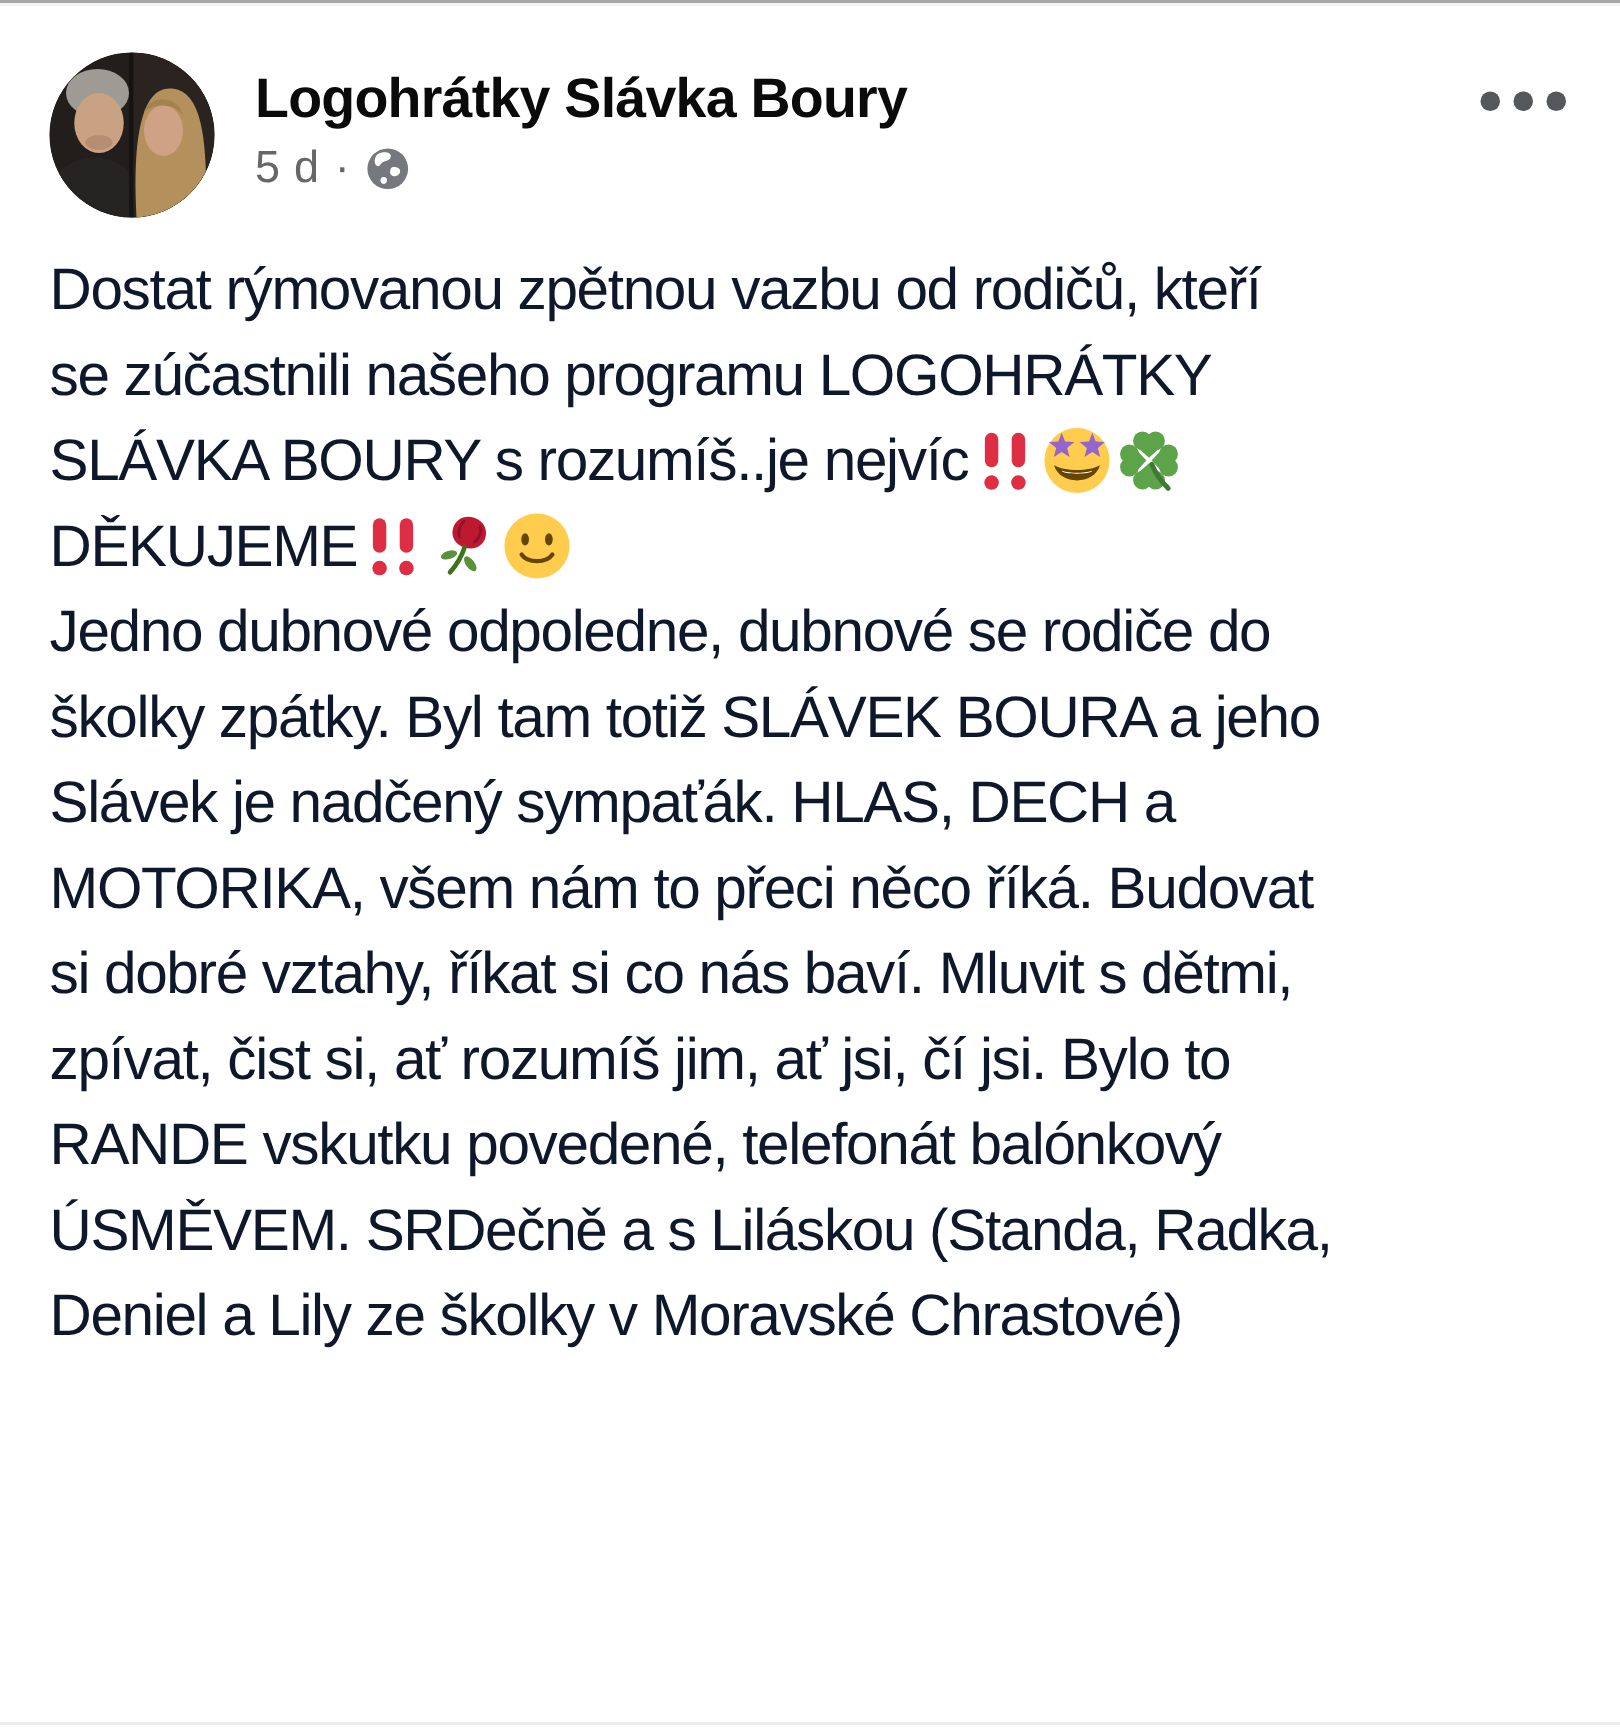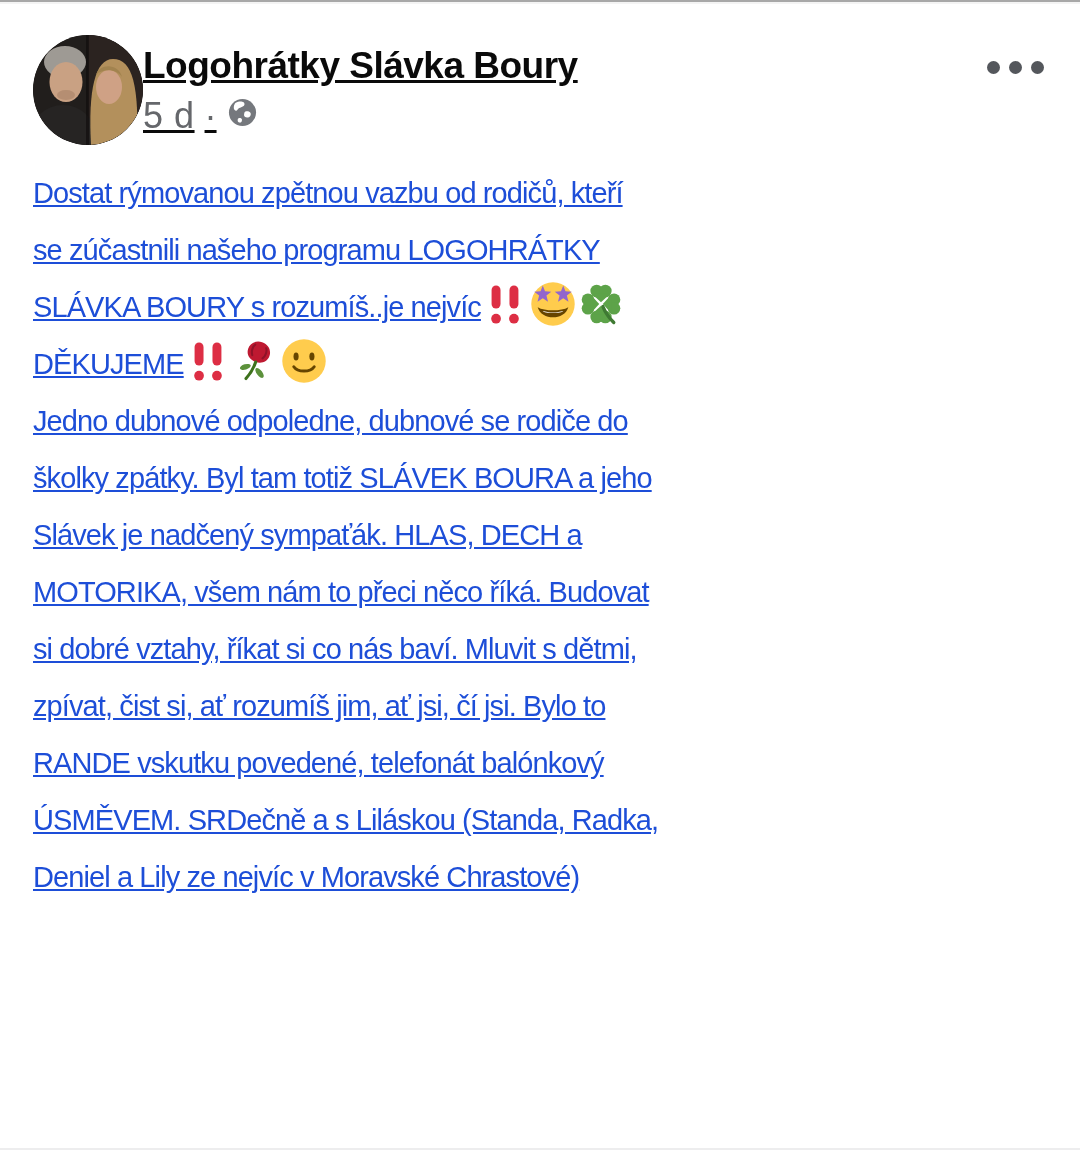--- a/index.html
+++ b/index.html
@@ -15,42 +15,41 @@
   .top-line{height:2px;background:#a8a8a8;}
   .top-line-soft{height:2px;background:#f4f4f4;}
 
   
   .post-header{display:flex;align-items:flex-start;padding:31px 30px 0 33px;}
   .avatar{
     width:110px;height:110px;border-radius:50%;overflow:hidden;flex:0 0 auto;
     cursor:pointer;background:#1d1b1a;
   }
   .avatar svg{display:block;}
-  .header-text{padding-top:9px;min-width:0;text-decoration:underline;}
+  .header-text{margin-left:27px;padding-top:9px;min-width:0;}
   .page-name{
     font-size:37px;line-height:44px;font-weight:bold;color:#0a0a0a;
     letter-spacing:-0.5px;cursor:pointer;
   }
-  .meta-row{margin-top:7px;display:flex;color:#65676b;font-size:36px;}
+  .meta-row{margin-top:7px;display:flex;align-items:center;color:#65676b;font-size:30px;}
   .meta-time{letter-spacing:0.5px;}
   .meta-dot{margin:0 10px;color:#65676b;}
   .globe{width:31px;height:31px;display:inline-block;}
   .menu-btn{
     margin-left:auto;padding:26px 6px 10px 6px;display:flex;gap:9px;cursor:pointer;
   }
   .menu-btn i{width:13px;height:13px;border-radius:50%;background:#54575c;display:block;}
 
   
   .post-body{
     padding:20px 30px 0 33px;
-    font-size:29px;
+    font-size:39px;
     line-height:57px;
     letter-spacing:-0.9px;
-    color:#1d4ed8;
-    text-decoration:underline;
+    color:#0f172a;
   }
   .t-line{white-space:nowrap;height:57px;}
   .emoji{
     display:inline-block;width:46px;height:46px;vertical-align:-10px;margin:0 1px;
   }
   .emoji svg{display:block;width:46px;height:46px;}
 
   .bottom-line{position:absolute;left:0;right:0;bottom:7px;height:2px;background:#ededee;}
 </style>
 </head>
@@ -190,17 +189,17 @@
     </div>
 
     <div class="t-line"><span>Jedno dubnové odpoledne, dubnové se rodiče do</span></div>
     <div class="t-line"><span>školky zpátky. Byl tam totiž SLÁVEK BOURA a jeho</span></div>
     <div class="t-line"><span>Slávek je nadčený sympaťák. HLAS, DECH a</span></div>
     <div class="t-line"><span>MOTORIKA, všem nám to přeci něco říká. Budovat</span></div>
     <div class="t-line"><span>si dobré vztahy, říkat si co nás baví. Mluvit s dětmi,</span></div>
     <div class="t-line"><span>zpívat, čist si, ať rozumíš jim, ať jsi, čí jsi. Bylo to</span></div>
     <div class="t-line"><span>RANDE vskutku povedené, telefonát balónkový</span></div>
     <div class="t-line"><span>ÚSMĚVEM. SRDečně a s Liláskou (Standa, Radka,</span></div>
-    <div class="t-line"><span>Deniel a Lily ze nejvíc v Moravské Chrastové)</span></div>
+    <div class="t-line"><span>Deniel a Lily ze školky v Moravské Chrastové)</span></div>
   </div>
 
   <div class="bottom-line"></div>
 </div>
 
 </body></html>

